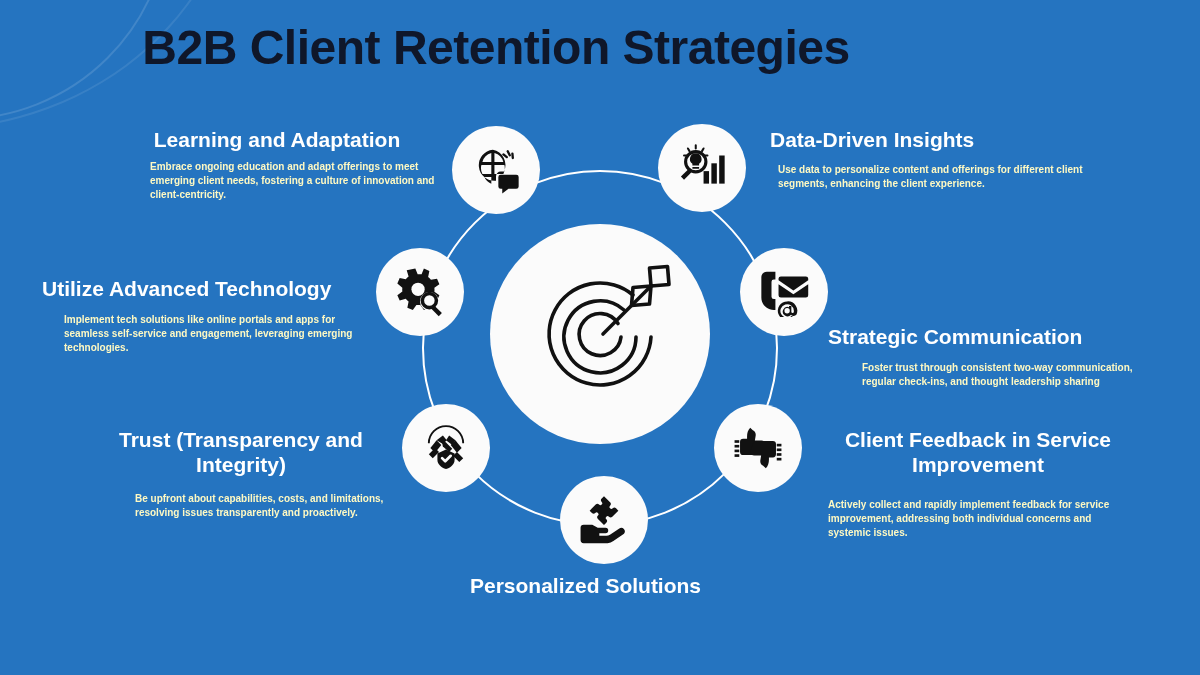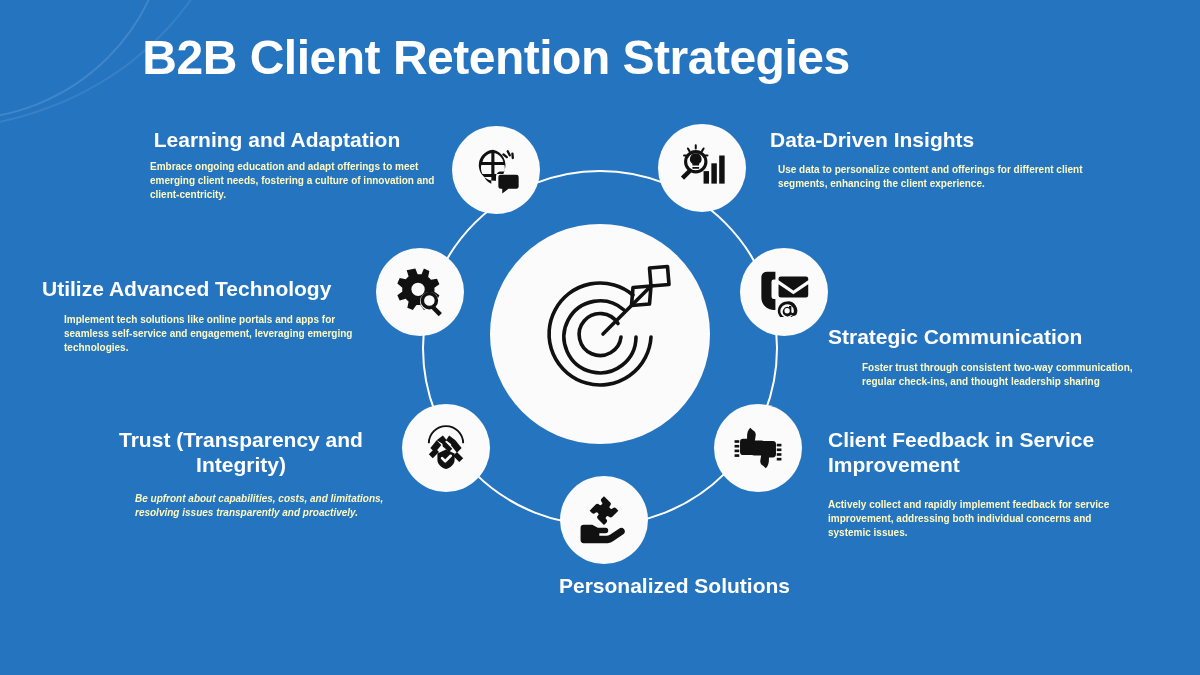--- a/index.html
+++ b/index.html
@@ -34,26 +34,25 @@
     border-color: rgba(255,255,255,0.09);
   }
 
   
   .title {
     position: absolute;
     top: 22px;
     left: 0;
     width: 992px;
     text-align: center;
-    color: #ffffff;
+    color: #0f172a;
     font-size: 48px;
     font-weight: bold;
     letter-spacing: -0.5px;
     line-height: 1.1;
-    margin-top: 10px;
   }
 
   
   .diagram {
     position: absolute;
     left: 380px;
     top: 128px;
     width: 440px;
     height: 440px;
   }
@@ -127,28 +126,28 @@
   .blk-tech       { left: 42px;  top: 277px; width: 330px; text-align: left; }
   .blk-tech h2    { text-align: left; }
   .blk-tech p     { padding-left: 22px; padding-top: 4px; }
 
   .blk-comm       { left: 828px; top: 277px; width: 320px; }
   .blk-comm h2    { text-align: left; margin-top: 48px; }
   .blk-comm p     { padding-left: 34px; padding-top: 4px; }
 
   .blk-trust      { left: 97px; top: 428px; width: 288px; }
   .blk-trust h2   { text-align: center; }
-  .blk-trust p    { padding-left: 38px; padding-top: 7px; font-style: italic; }
+  .blk-trust p    { padding-left: 38px; padding-top: 7px; }
 
   .blk-feedback   { left: 828px; top: 428px; width: 300px; }
-  .blk-feedback h2{ }
+  .blk-feedback h2{ text-align: center; }
   .blk-feedback p { padding-top: 13px; }
 
   .blk-personal   { left: 470px; top: 574px; width: 320px; text-align: center; }
-  .blk-personal h2{ text-align: right; }
+  .blk-personal h2{ text-align: left; }
   .blk-personal p { text-align: left; padding-left: 22px; padding-top: 2px; }
 </style>
 </head>
 <body>
 
 <div class="deco-arc tl"></div>
 <div class="deco-arc tl2"></div>
 
 <h1 class="title">B2B Client Retention Strategies</h1>
 

